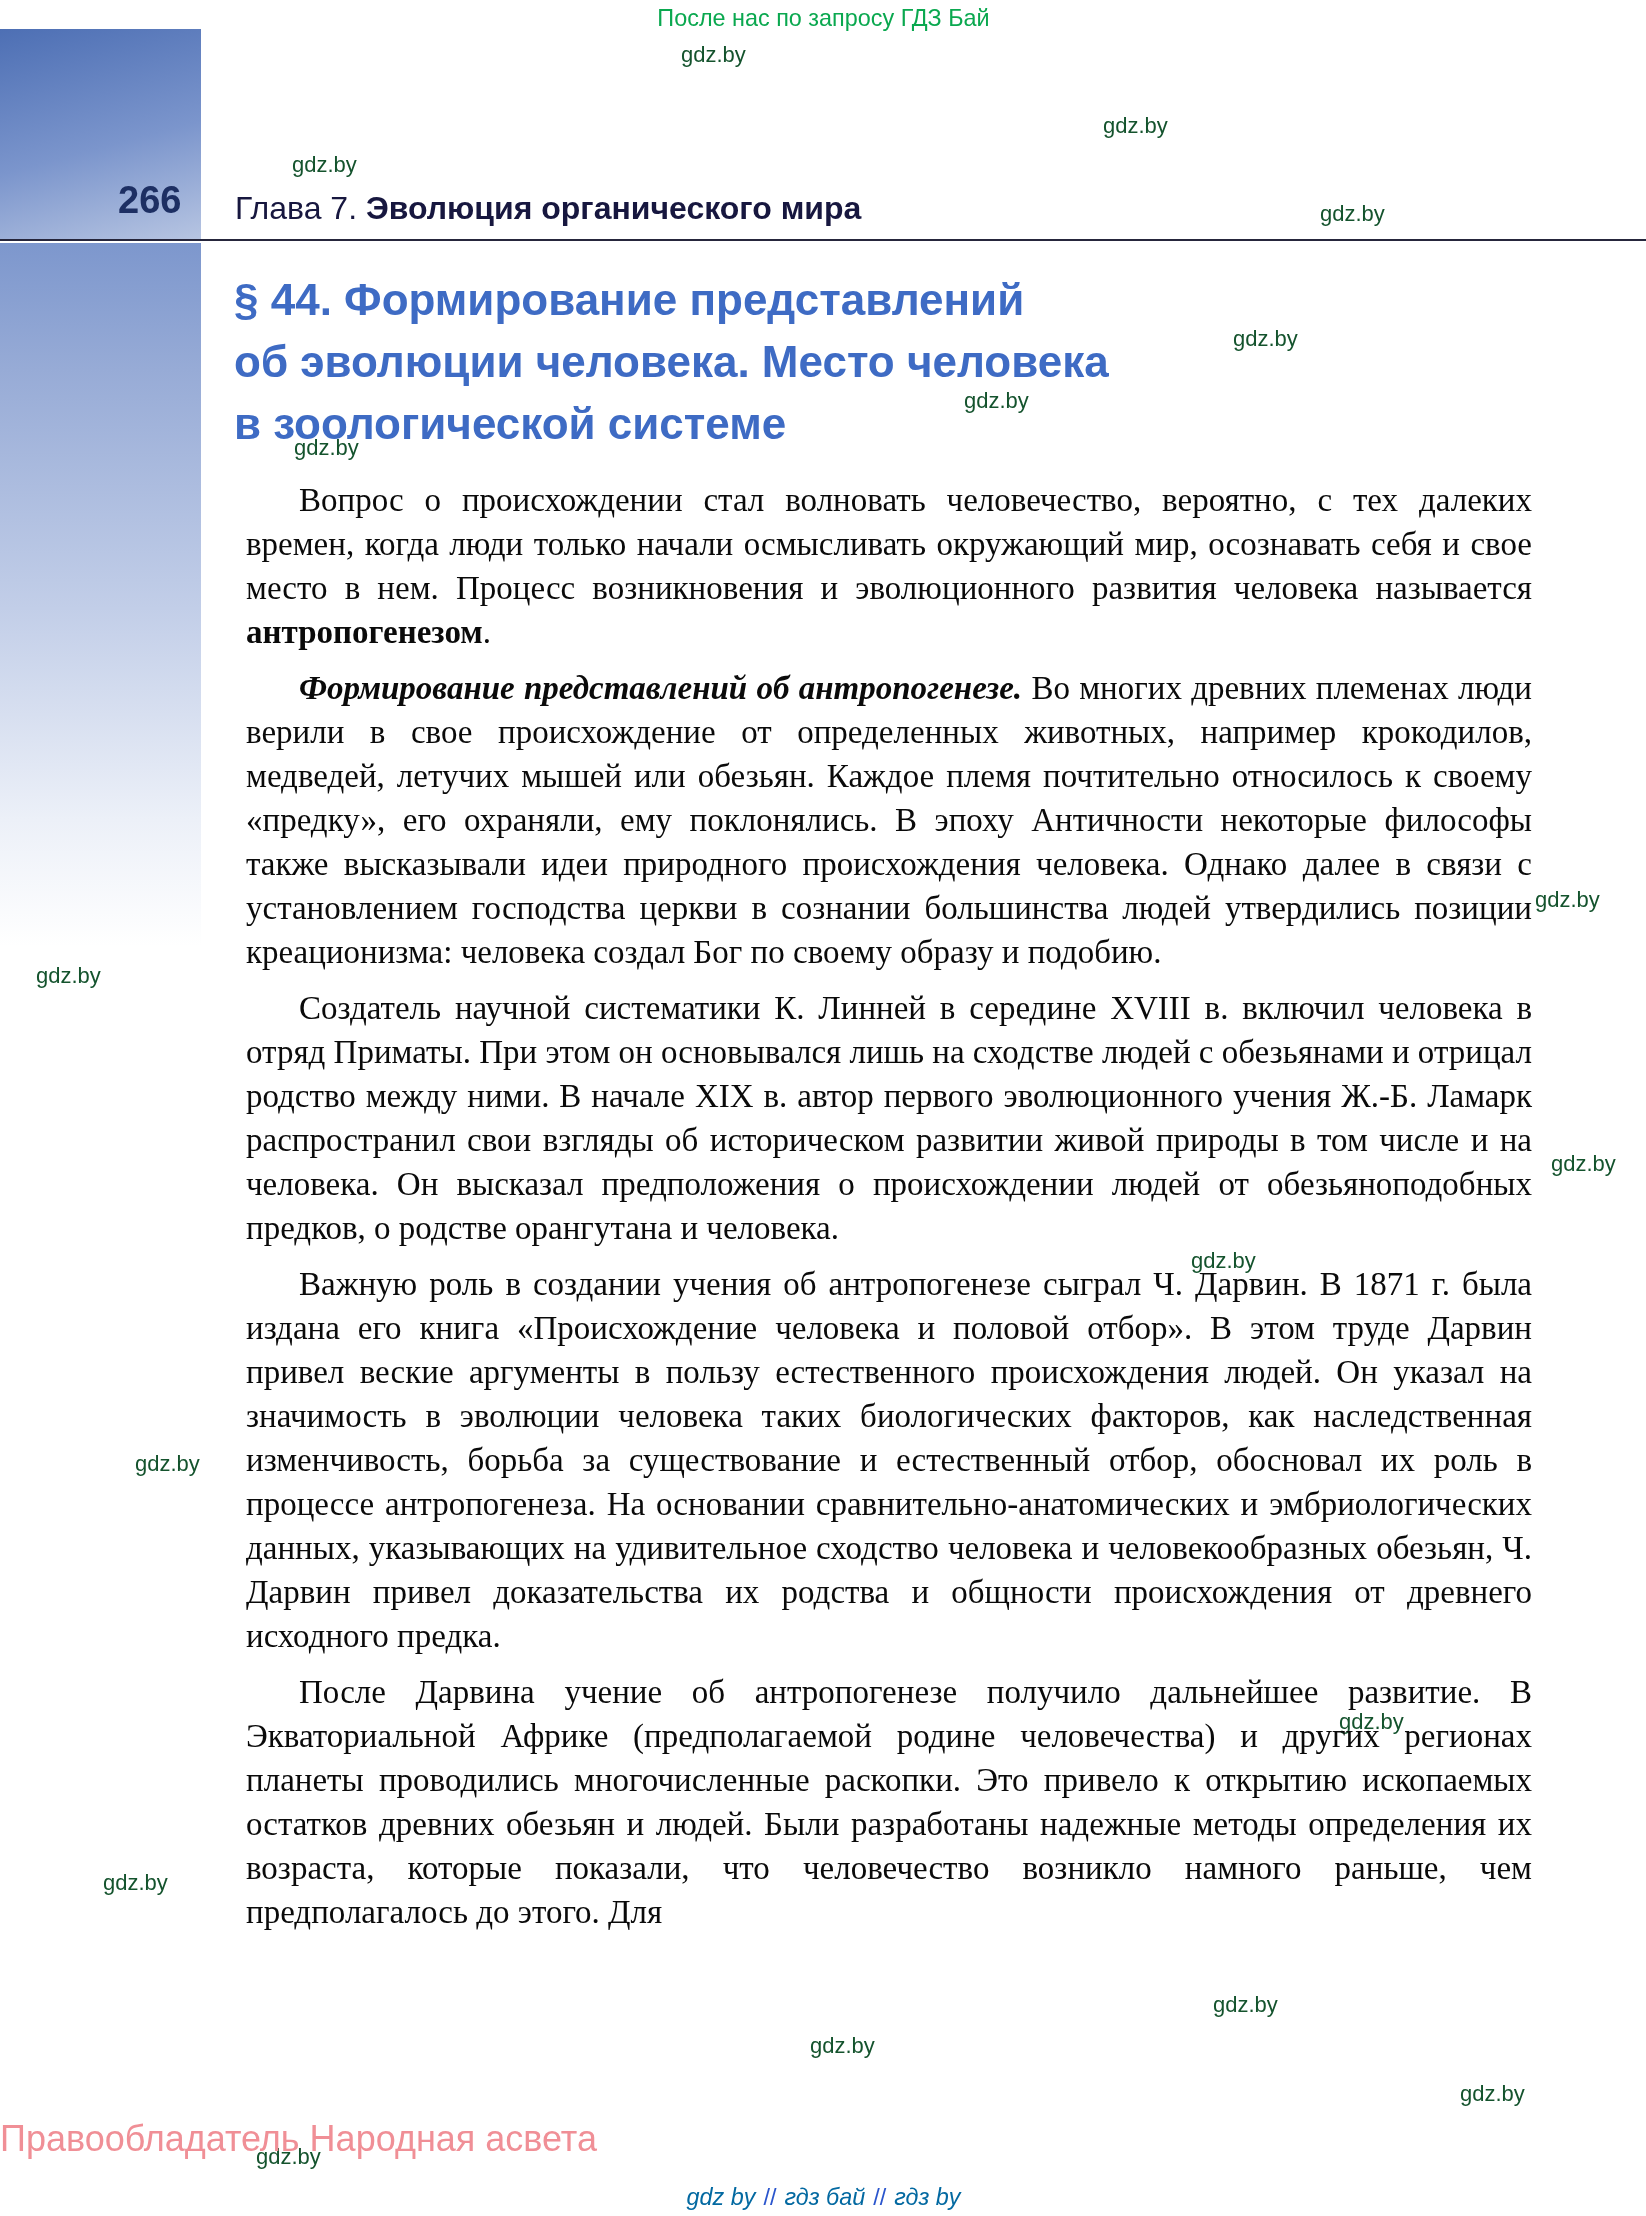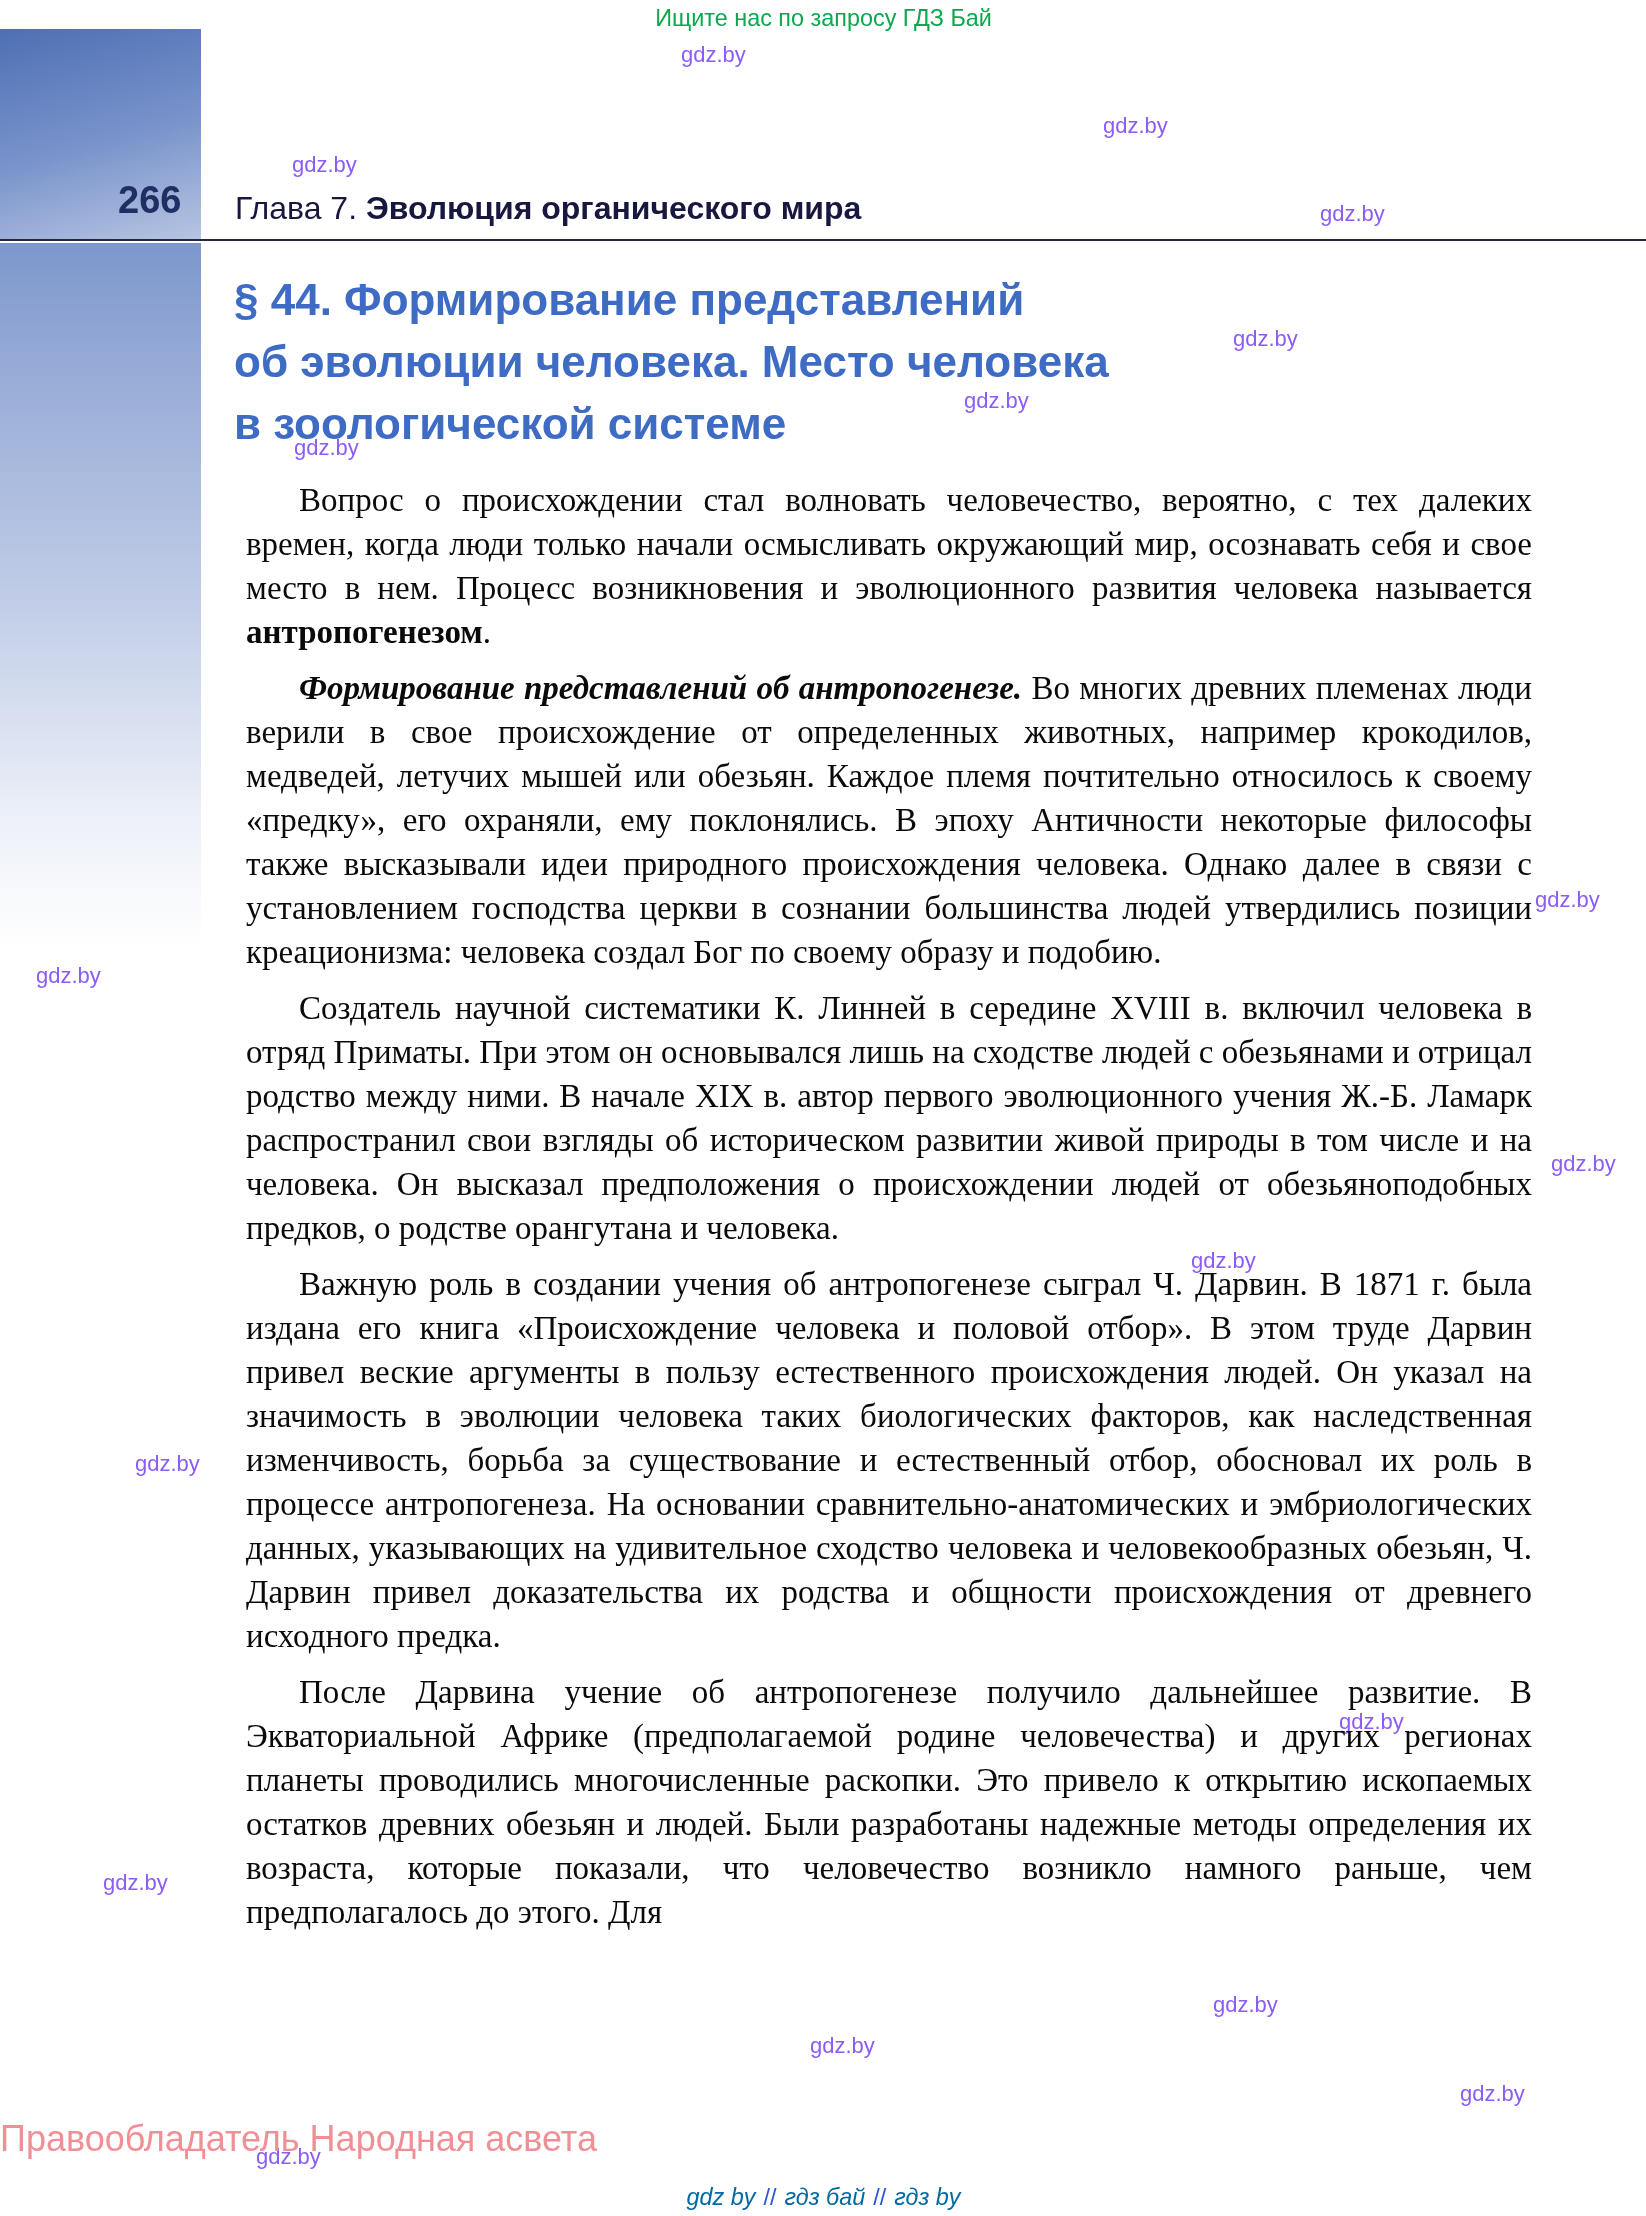--- a/index.html
+++ b/index.html
@@ -20,21 +20,21 @@
     top: 4.8px;
     left: 0;
     width: 100%;
     text-align: center;
     font-size: 23.4px;
     color: #0aa84f;
   }
   .watermark {
     position: absolute;
     font-size: 22px;
-    color: #8b5cf6;
+    color: #14532d;
     white-space: nowrap;
   }
   .pagenum-block {
     position: absolute;
     left: 0;
     top: 29px;
     width: 201px;
     height: 211px;
     background: linear-gradient(165deg, #4d6fb4 0%, #7b95cc 55%, #b7c5e2 100%);
   }
@@ -130,21 +130,21 @@
   }
   .bottom-links .sep {
     margin: 0 8px;
   }
 </style>
 </head>
 <body>
 
 <div class="page">
 
-  <div class="promo-top">Ищите нас по запросу ГДЗ Бай</div>
+  <div class="promo-top">После нас по запросу ГДЗ Бай</div>
 
   <span class="watermark" style="left:681px;top:42px;">gdz.by</span>
   <span class="watermark" style="left:1103px;top:113px;">gdz.by</span>
   <span class="watermark" style="left:292px;top:152px;">gdz.by</span>
   <span class="watermark" style="left:1320px;top:201px;">gdz.by</span>
   <span class="watermark" style="left:1233px;top:326px;">gdz.by</span>
   <span class="watermark" style="left:964px;top:388px;">gdz.by</span>
   <span class="watermark" style="left:294px;top:435px;">gdz.by</span>
   <span class="watermark" style="left:1535px;top:887px;">gdz.by</span>
   <span class="watermark" style="left:36px;top:963px;">gdz.by</span>

